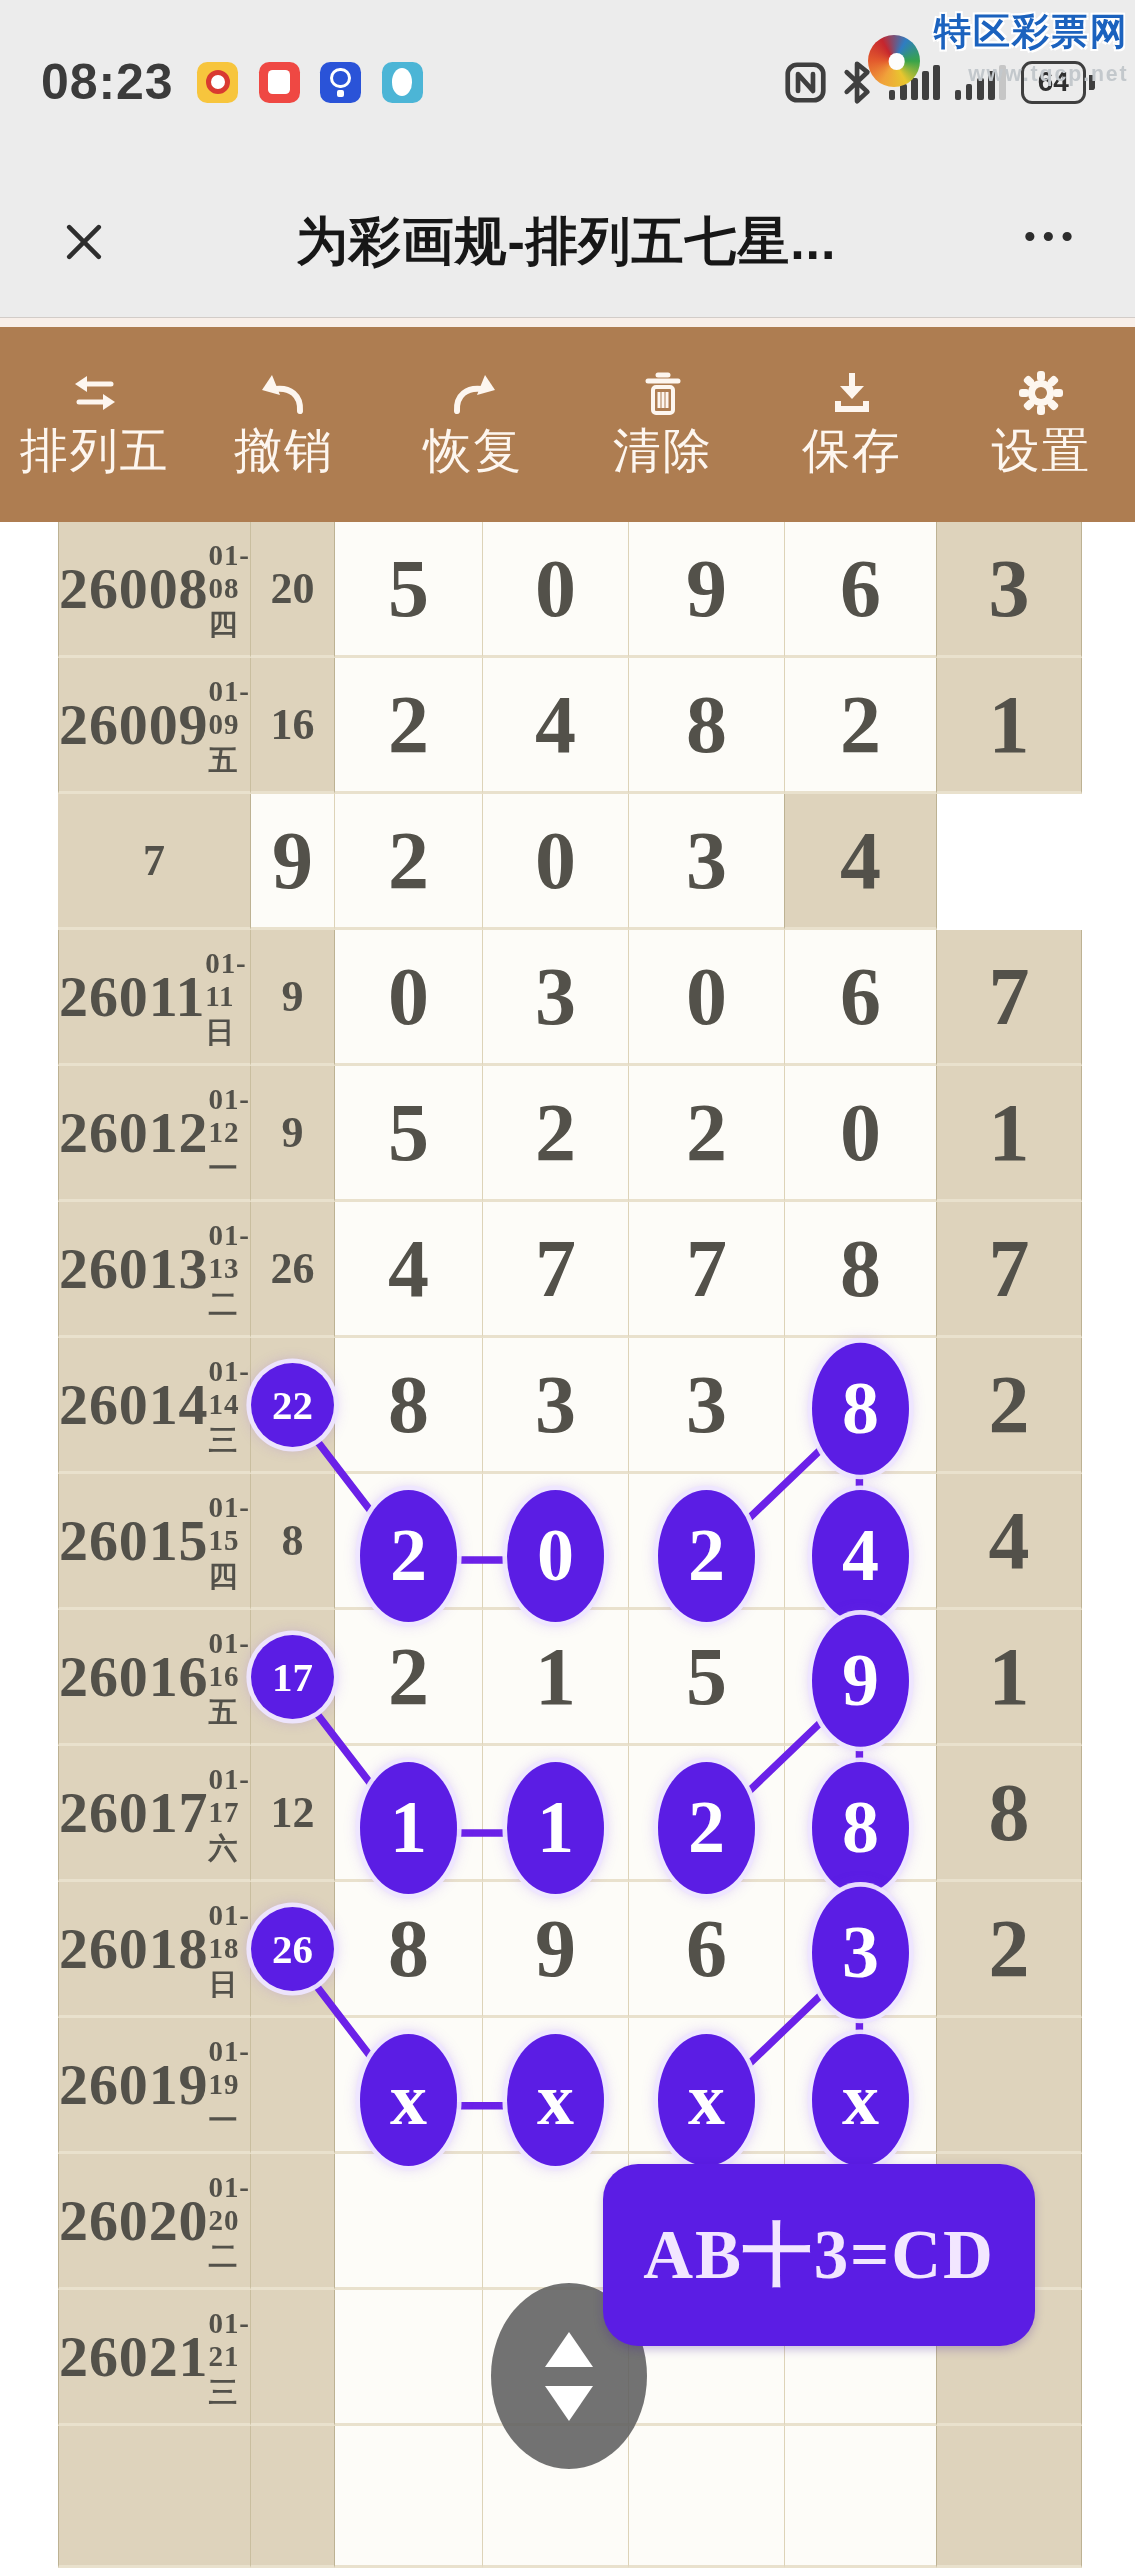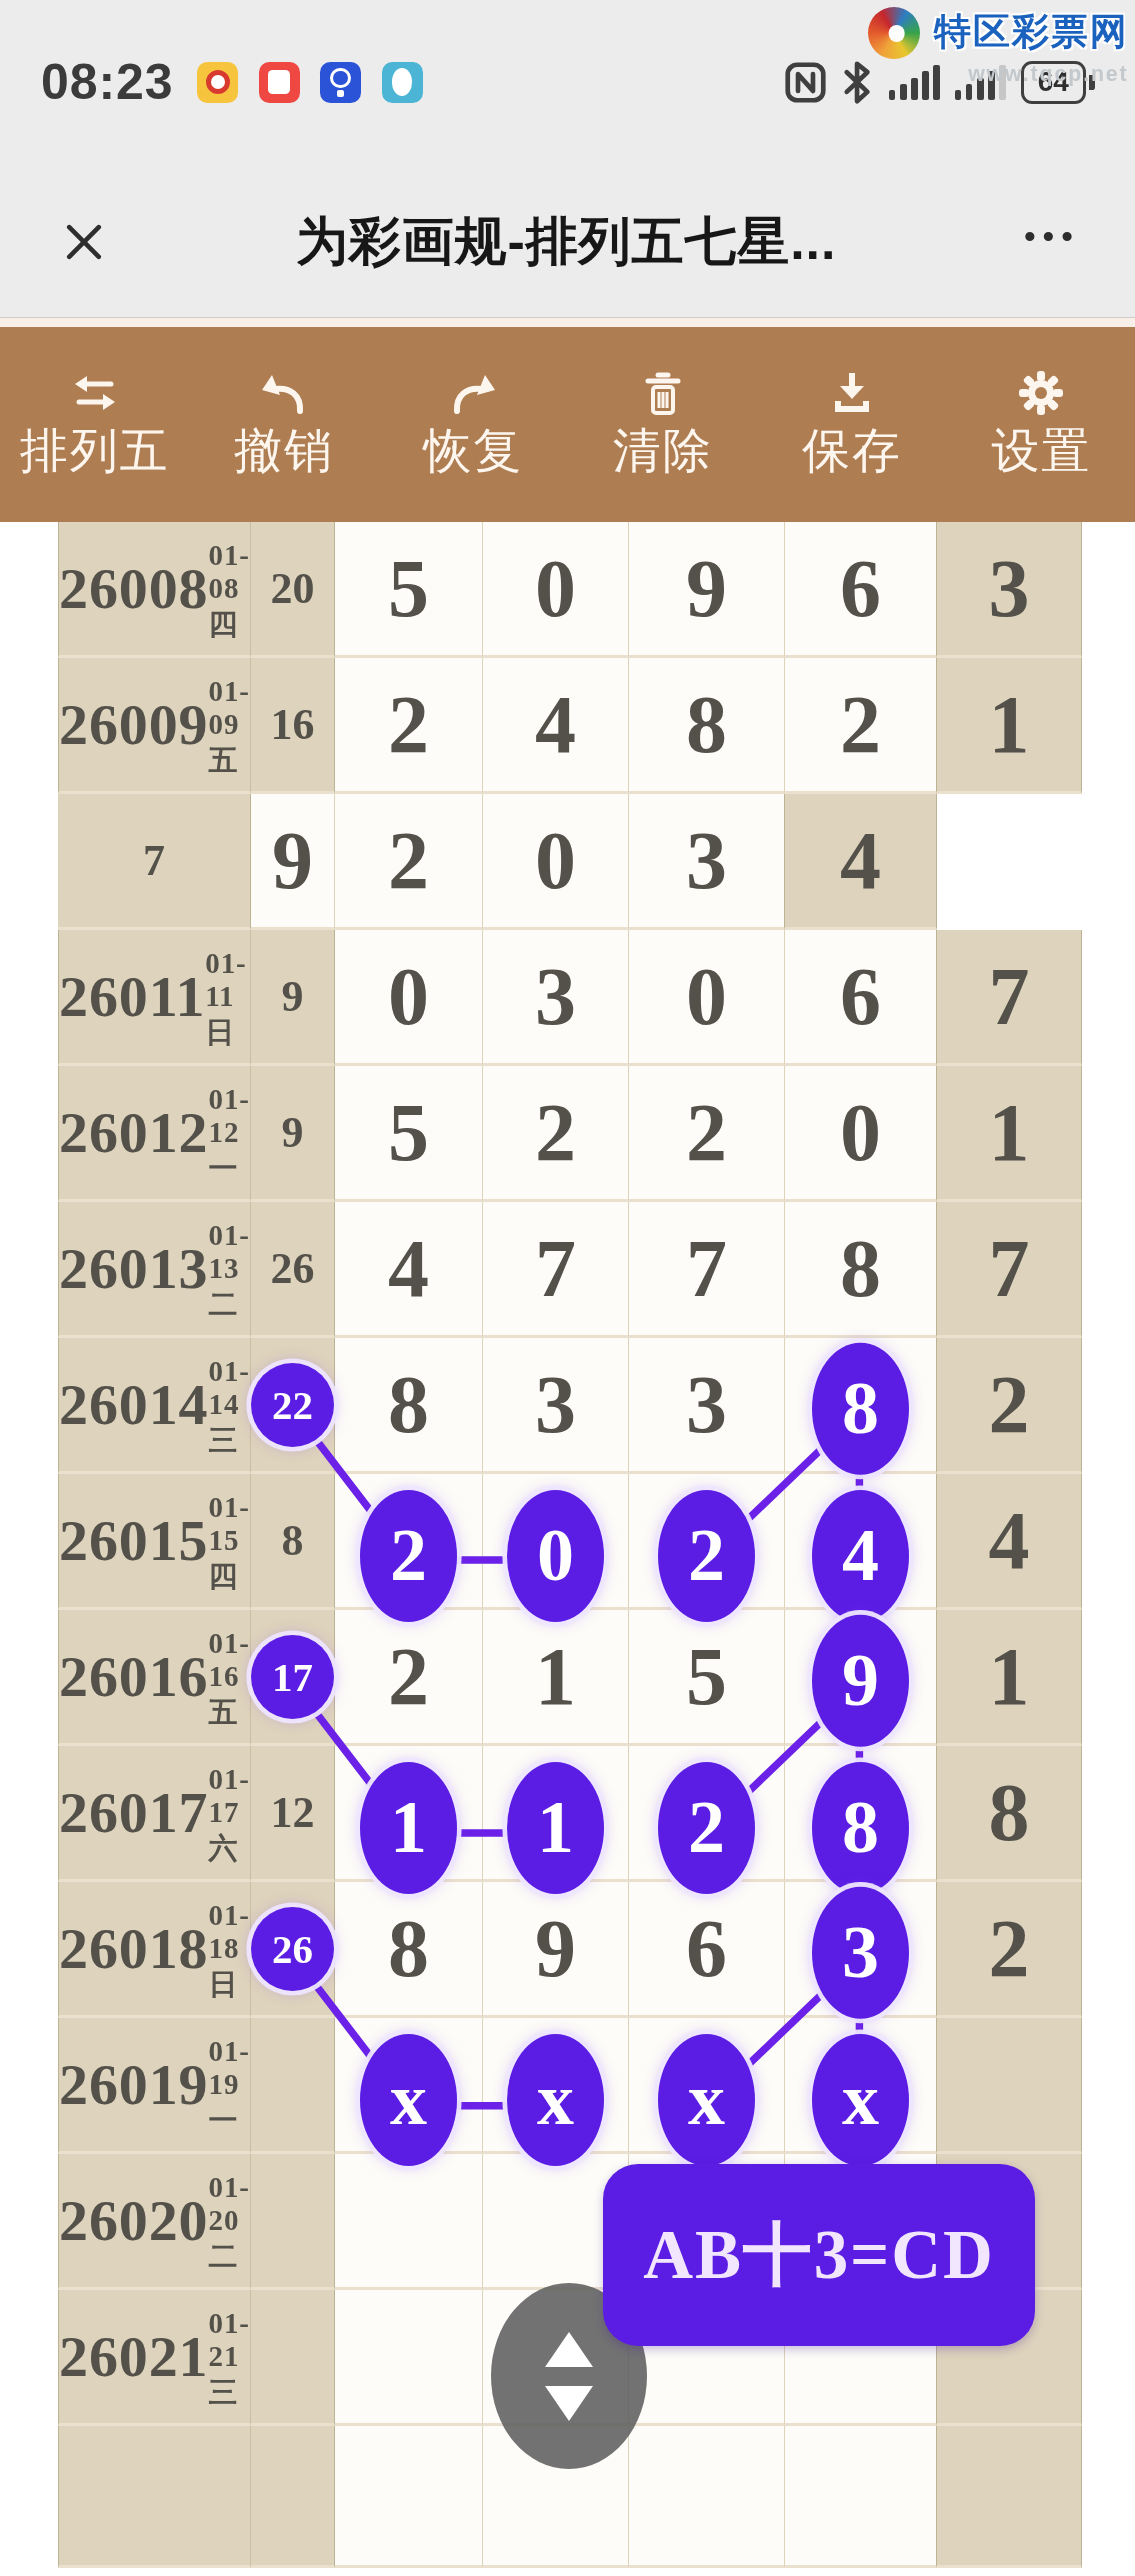--- a/index.html
+++ b/index.html
@@ -24,21 +24,21 @@
   .app-icon .oval { position:absolute; inset:6.5px 10.2px; border-radius:50%; background:#fff; }
   .status-right { margin-left:auto; display:flex; align-items:center; gap:15px; }
   .bars { display:flex; align-items:flex-end; gap:4.6px; }
   .bars i { display:block; width:6.5px; background:#3f3f3f; border-radius:1.9px; }
   .bars i.dim { background:#c6c6c6; }
   .battery { display:flex; align-items:center; }
   .battery .shell { width:65px; height:43px; border:3.7px solid #3f3f3f; border-radius:11px; display:flex; align-items:center; justify-content:center; font-size:28px; font-weight:700; color:#2f2f2f; }
   .battery .nub { width:6.5px; height:15px; background:#3f3f3f; border-radius:0 2.8px 2.8px 0; margin-left:2.8px; }
 
   
-  .watermark { position:absolute; top:7.4px; right:7.4px; display:flex; align-items:flex-start; gap:14px; }
+  .watermark { position:absolute; top:7.4px; right:7.4px; display:flex; align-items:flex-end; gap:14px; }
   .wm-logo { width:52px; height:52px; border-radius:50%;
     background:conic-gradient(from 210deg,#f0a13a,#e35b2d,#c5262e,#2e7dc2,#37a34a,#e8c62f,#f0a13a); position:relative; }
   .wm-logo::after { content:""; position:absolute; left:55%; top:34%; width:16.7px; height:16.7px; border-radius:50%; background:#fdfdfd; transform:translate(-50%,0); }
   .wm-text { text-align:right; }
   .wm-name { font-size:37px; font-weight:900; color:#1b62be; letter-spacing:1.9px;
     text-shadow:-1.9px -1.9px 0 #fff, 1.9px -1.9px 0 #fff, -1.9px 1.9px 0 #fff, 1.9px 1.9px 0 #fff; }
   .wm-url { font-size:21.3px; font-weight:700; color:#c3c8cc; letter-spacing:1.9px; margin-top:5px; }
 
   
   .title-row { position:absolute; left:4px; right:0; top:172px; height:139px; display:flex; align-items:center; padding:0 56px; }

